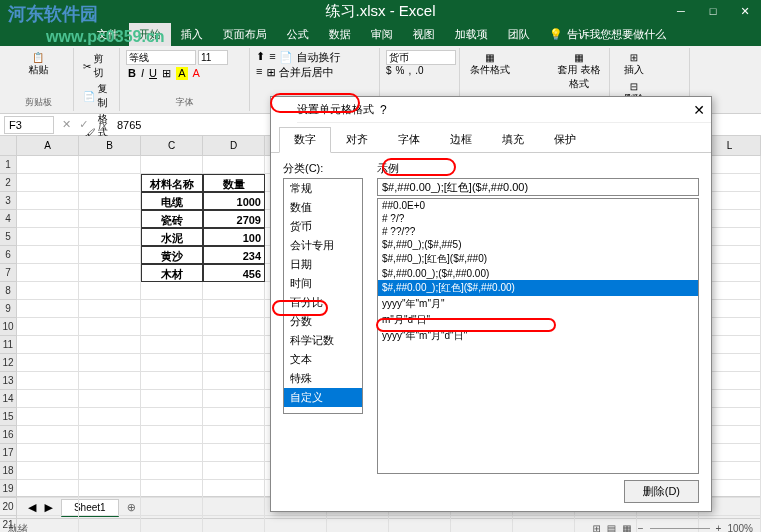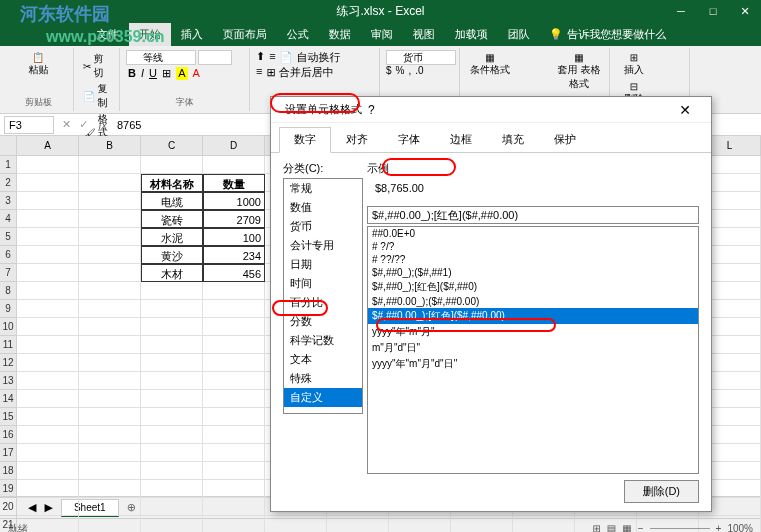--- a/index.html
+++ b/index.html
@@ -1,81 +1,81 @@
 <!DOCTYPE html>
 <html><head>
   <meta charset="utf-8">
   <style>
     * { margin: 0; padding: 0; box-sizing: border-box; font-family: "Microsoft YaHei", sans-serif; }
     body { width: 761px; height: 532px; background: #fff; position: relative; overflow: hidden; font-size: 11px; }
     
     .titlebar { background: #0e6030; height: 22px; display: flex; align-items: center; justify-content: center; color: #fff; position: relative; }
-    .titlebar .title { font-size: 12px; }
+    .titlebar .title { font-size: 15px; }
     .titlebar .controls { position: absolute; right: 0; display: flex; }
     .titlebar .controls span { width: 32px; height: 22px; display: flex; align-items: center; justify-content: center; color: #fff; }
     
-    .logo-overlay { position: absolute; top: 0; left: 12px; z-index: 5; color: #4a90c8; font-size: 18px; font-weight: bold; padding: 2px 8px; }
+    .logo-overlay { position: absolute; top: 0; left: 0; z-index: 5; color: #4a90c8; font-size: 18px; font-weight: bold; padding: 2px 8px; }
     .url-overlay { position: absolute; top: 28px; left: 46px; z-index: 5; color: #4ac090; font-size: 16px; font-weight: bold; }
     
     .ribbon-tabs { background: #0e6030; height: 24px; display: flex; align-items: flex-end; padding-left: 2px; color: #fff; justify-content: center; }
     .ribbon-tabs .tab { padding: 4px 10px; font-size: 11px; cursor: pointer; }
     .ribbon-tabs .tab.active { background: #e5e5e5; color: #0e6030; }
     .ribbon-tabs .tellme { padding: 4px 10px; display: flex; align-items: center; gap: 4px; }
     .ribbon-tabs .bulb { color: #ffc107; }
     
     .ribbon { background: #f0f0f0; height: 68px; border-bottom: 1px solid #d0d0d0; display: flex; padding: 2px 4px; }
     .ribbon-group { border-right: 1px solid #d5d5d5; padding: 2px 6px; display: flex; flex-direction: column; justify-content: space-between; }
     .ribbon-group-label { font-size: 9px; color: #666; text-align: center; margin-top: auto; }
     .ribbon-btn { font-size: 10px; padding: 1px 3px; display: flex; align-items: center; gap: 2px; }
     .ribbon-big-btn { text-align: center; font-size: 10px; padding: 2px; }
-    .font-select { font-size: 10px; border: 1px solid #ccc; padding: 1px 16px; background: #fff; }
+    .font-select { font-size: 10px; border: 1px solid #ccc; padding: 1px 2px; background: #fff; }
     .btn-row { display: flex; gap: 2px; }
     
     .formula-bar { height: 22px; display: flex; align-items: center; border-bottom: 1px solid #d0d0d0; background: #fff; }
     .name-box { width: 50px; border: 1px solid #ccc; padding: 2px 4px; font-size: 11px; margin: 0 4px; }
     .fx-icon { padding: 0 6px; font-style: italic; color: #666; }
     .formula-input { flex: 1; padding: 2px 4px; font-size: 11px; border: none; }
     
     .grid-area { display: flex; height: 360px; position: relative; }
     .row-headers { width: 24px; background: #e8e8e8; }
     .row-header { height: 18px; border-bottom: 1px solid #d0d0d0; border-right: 1px solid #d0d0d0; text-align: center; font-size: 10px; color: #333; line-height: 18px; }
     .row-header.first { height: 20px; }
     
     .sheet { flex: 1; position: relative; }
     .col-headers { display: flex; height: 20px; background: #e8e8e8; }
     .col-header { width: 62px; border-right: 1px solid #d0d0d0; border-bottom: 1px solid #d0d0d0; text-align: center; font-size: 10px; line-height: 20px; }
     
     .cells { position: relative; }
     .cell-row { display: flex; height: 18px; }
     .cell { width: 62px; border-right: 1px solid #e0e0e0; border-bottom: 1px solid #e0e0e0; padding: 0 3px; font-size: 11px; line-height: 18px; }
-    .cell.bordered { border: 1px solid #333; }
+    .cell.bordered { border: 1px solid #333; font-weight: bold; }
     .cell.header { font-weight: bold; text-align: center; }
     .cell.right { text-align: right; }
     .cell.center { text-align: center; }
     
     .sheet-tabs { height: 22px; border-top: 1px solid #d0d0d0; display: flex; align-items: center; padding-left: 24px; background: #f0f0f0; }
     .sheet-tab { padding: 2px 12px; font-size: 10px; background: #fff; border: 1px solid #ccc; border-bottom: 2px solid #0e6030; }
     .sheet-add { padding: 2px 8px; color: #666; }
     
     .status-bar { height: 20px; background: #f0f0f0; border-top: 1px solid #d0d0d0; display: flex; align-items: center; padding: 0 8px; font-size: 10px; color: #555; }
     .status-bar .right { margin-left: auto; display: flex; gap: 6px; align-items: center; }
     
     
     .dialog { position: absolute; top: 96px; left: 270px; width: 442px; height: 416px; background: #fff; border: 1px solid #888; box-shadow: 2px 2px 8px rgba(0,0,0,0.3); z-index: 100; display: flex; flex-direction: column; }
-    .dialog-title { height: 26px; display: flex; align-items: center; padding: 0 14px; font-size: 11px; border-bottom: 1px solid #eee; }
+    .dialog-title { height: 26px; display: flex; align-items: center; padding: 0 0; font-size: 11px; border-bottom: 1px solid #eee; margin-left: 26px; }
     .dialog-title .close { margin-left: auto; font-size: 14px; cursor: pointer; padding: 0 6px; }
     .dialog-title .help { font-size: 12px; cursor: pointer; padding: 0 6px; }
     .red-circle { border: 2px solid red; border-radius: 50%; position: absolute; pointer-events: none; }
     
     .dialog-tabs { display: flex; border-bottom: 1px solid #ccc; padding: 0 8px; margin-top: 4px; }
     .dialog-tab { padding: 4px 14px; font-size: 11px; border: 1px solid transparent; cursor: pointer; }
     .dialog-tab.active { border: 1px solid #ccc; border-bottom: 1px solid #fff; background: #fff; margin-bottom: -1px; }
     
     .dialog-body { flex: 1; padding: 8px 12px; display: flex; flex-direction: column; }
-    .category-area { display: flex; gap: 4px; flex: 1; }
+    .category-area { display: flex; gap: 14px; flex: 1; }
     .category-label { font-size: 11px; margin-bottom: 2px; }
     .category-list { width: 80px; border: 1px solid #888; height: 236px; overflow-y: auto; font-size: 11px; }
     .category-item { padding: 2px 6px; cursor: pointer; }
     .category-item.selected { background: #0078d7; color: #fff; }
     
     .right-panel { flex: 1; display: flex; flex-direction: column; }
     .sample-label { font-size: 11px; }
     .sample-box { border: none; padding: 4px 8px; font-size: 11px; margin: 2px 0 6px 0; }
     .type-label { font-size: 11px; margin-top: 2px; }
     .type-input { border: 1px solid #888; padding: 2px 4px; font-size: 11px; width: 100%; margin: 2px 0; }
@@ -582,27 +582,26 @@
             <div class="category-item">百分比</div>
             <div class="category-item">分数</div>
             <div class="category-item">科学记数</div>
             <div class="category-item">文本</div>
             <div class="category-item">特殊</div>
             <div class="category-item selected">自定义</div>
           </div>
       </div>
       <div class="right-panel">
         <div class="sample-label">示例</div>
-        <div class="sample-box">$8,765.00</div>
         <input class="type-input" value="$#,##0.00_);[红色]($#,##0.00)" style="">
         <div class="type-list" id="typelist">
             <div class="type-item">##0.0E+0</div>
             <div class="type-item"># ?/?</div>
             <div class="type-item"># ??/??</div>
-            <div class="type-item">$#,##0_);($#,##1)</div>
+            <div class="type-item">$#,##0_);($#,##5)</div>
             <div class="type-item">$#,##0_);[红色]($#,##0)</div>
             <div class="type-item">$#,##0.00_);($#,##0.00)</div>
             <div class="type-item selected">$#,##0.00_);[红色]($#,##0.00)</div>
             <div class="type-item">yyyy"年"m"月"</div>
             <div class="type-item">m"月"d"日"</div>
             <div class="type-item">yyyy"年"m"月"d"日"</div>
           </div>
         <div class="delete-btn-row">
           <button class="dlg-btn">删除(D)</button>
         </div>

